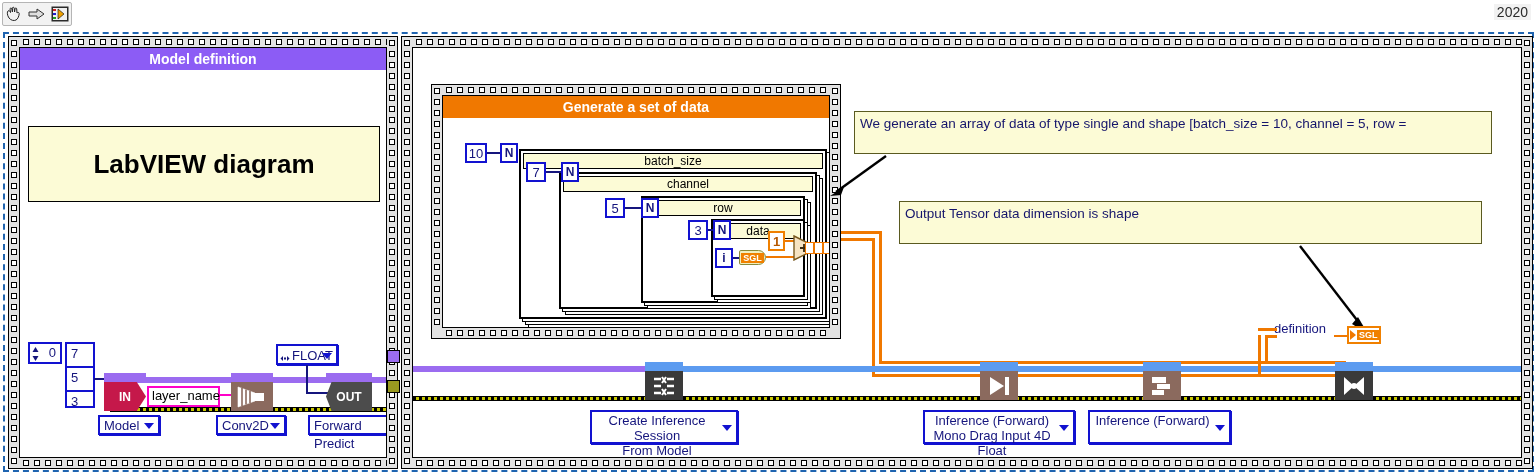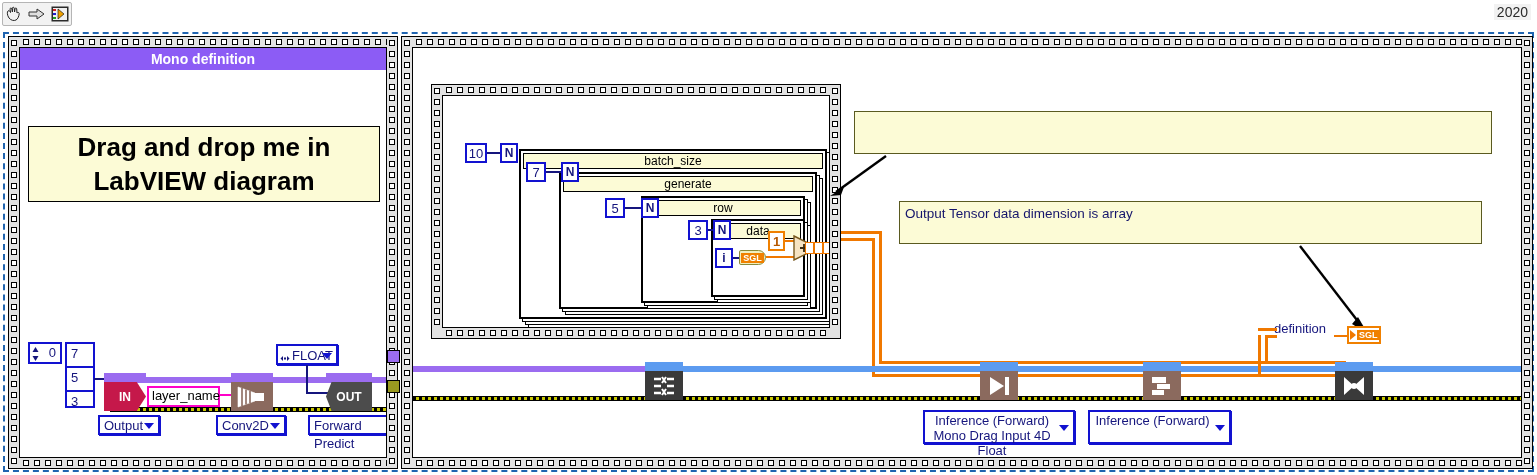--- a/index.html
+++ b/index.html
@@ -264,24 +264,23 @@
         <span class="sq" style="top: 344px; left: 2px;"></span>
         <span class="sq" style="top: 355px; left: 2px;"></span>
         <span class="sq" style="top: 366px; left: 2px;"></span>
         <span class="sq" style="top: 377px; left: 2px;"></span>
         <span class="sq" style="top: 388px; left: 2px;"></span>
         <span class="sq" style="top: 399px; left: 2px;"></span>
         <span class="sq" style="top: 410px; left: 2px;"></span>
         <span class="sq" style="top: 421px; left: 2px;"></span>
       </div>
     <div class="inner">
-      <div class="fr-title" style="background:#8C5CF5;">Mono definition</div>
+      <div class="fr-title" style="background:#8C5CF5;">Model definition</div>
 
       <div class="bigtext" style="left:8px;top:78px;width:352px;height:76px;font-size:26px;">
-        <span>Drag and drop me in</span>
         <span>LabVIEW diagram</span>
       </div>
 
       <div class="konst" style="left:8px;top:294px;width:34px;height:22px;line-height:18px;text-align:right;padding-right:4px;">
         <span>0</span>
         <span style="position:absolute;left:1px;top:1px;width:9px;height:18px;">
           <svg width="9" height="18" viewBox="0 0 9 18">
             <path d="M4.5 2 L7.5 7 L1.5 7 Z" fill="#15157d"></path>
             <path d="M4.5 16 L1.5 11 L7.5 11 Z" fill="#15157d"></path>
           </svg>
@@ -304,21 +303,21 @@
                   background:repeating-linear-gradient(90deg,#000 0 3px,transparent 3px 6px);"></div>
 
       <div class="node" style="left:84px;top:325px;width:42px;height:38px;">
         <div class="cap" style="background:#9B6CF0;"></div>
         <div class="body" style="background:#c5184a;clip-path:polygon(0 0,78% 0,100% 50%,78% 100%,0 100%);
                     display:flex;align-items:center;justify-content:center;">
           <span style="color:#fff;font-weight:bold;font-size:12px;">IN</span>
         </div>
       </div>
       <div class="poly" style="left:78px;top:367px;width:62px;height:20px;line-height:18px;text-align:left;padding-left:4px;">
-        <span>Output</span>
+        <span>Model</span>
         <span class="caret"></span>
       </div>
 
       <div class="pinkbox" style="left:127px;top:338px;width:73px;height:21px;">
         <span>layer_name</span>
       </div>
 
       <div class="wire" style="left:200px;top:346px;width:13px;height:2px;background:#FF00C8;"></div>
 
       <div class="node" style="left:211px;top:325px;width:42px;height:38px;">
@@ -779,40 +778,41 @@
             <span class="sq" style="top: 157px; left: 2px;"></span>
             <span class="sq" style="top: 168px; left: 2px;"></span>
             <span class="sq" style="top: 179px; left: 2px;"></span>
             <span class="sq" style="top: 190px; left: 2px;"></span>
             <span class="sq" style="top: 201px; left: 2px;"></span>
             <span class="sq" style="top: 212px; left: 2px;"></span>
             <span class="sq" style="top: 223px; left: 2px;"></span>
             <span class="sq" style="top: 234px; left: 2px;"></span>
           </div>
         <div class="inner">
+          <div class="fr-title" style="background:#F07800;">Generate a set of data</div>
 
           <div class="shadow" style="left:85px;top:62px;width:308px;height:170px;"></div>
           <div class="shadow" style="left:82px;top:59px;width:308px;height:170px;"></div>
           <div class="shadow" style="left:79px;top:56px;width:308px;height:170px;"></div>
 
           <div class="loopbox" style="left:76px;top:53px;width:308px;height:170px;">
             <div class="loopbar" style="left:2px;top:2px;right:2px;height:16px;">batch_size</div>
           </div>
           <div class="konst" style="left:22px;top:47px;width:22px;height:20px;line-height:17px;">
             <span>10</span>
           </div>
           <div class="term" style="left:57px;top:47px;width:18px;height:20px;line-height:17px;">
             <span>N</span>
           </div>
           <div class="wire" style="left:44px;top:56px;width:13px;height:2px;background:#15157d;"></div>
 
           <div class="shadow" style="left:122px;top:82px;width:258px;height:137px;"></div>
           <div class="shadow" style="left:119px;top:79px;width:258px;height:137px;"></div>
           <div class="loopbox" style="left:116px;top:76px;width:258px;height:137px;">
-            <div class="loopbar" style="left:2px;top:2px;right:2px;height:16px;">generate</div>
+            <div class="loopbar" style="left:2px;top:2px;right:2px;height:16px;">channel</div>
           </div>
           <div class="konst" style="left:83px;top:66px;width:20px;height:20px;line-height:17px;">
             <span>7</span>
           </div>
           <div class="term" style="left:118px;top:66px;width:18px;height:20px;line-height:17px;">
             <span>N</span>
           </div>
           <div class="wire" style="left:103px;top:75px;width:15px;height:2px;background:#15157d;"></div>
 
           <div class="shadow" style="left:204px;top:106px;width:164px;height:107px;"></div>
@@ -870,23 +870,24 @@
       </div>
 
       <div class="wire" style="left:428px;top:183px;width:41px;height:3px;background:#F07800;"></div>
       <div class="wire" style="left:428px;top:190px;width:34px;height:3px;background:#F07800;"></div>
       <div class="wire" style="left:466px;top:183px;width:3px;height:132px;background:#F07800;"></div>
       <div class="wire" style="left:459px;top:190px;width:3px;height:139px;background:#F07800;"></div>
       <div class="wire" style="left:459px;top:326px;width:474px;height:3px;background:#F07800;"></div>
       <div class="wire" style="left:466px;top:313px;width:467px;height:3px;background:#F07800;"></div>
 
       <div class="note" style="left:441px;top:63px;width:638px;height:43px;">
+        <div>We generate an array of data of type single and shape [batch_size = 10, channel = 5, row =</div>
       </div>
       <div class="note" style="left:486px;top:153px;width:583px;height:43px;">
-        <div>Output Tensor data dimension is array</div>
+        <div>Output Tensor data dimension is shape</div>
       </div>
 
       <svg style="position:absolute;left:415px;top:106px;width:60px;height:44px;" viewBox="0 0 60 44">
         <path d="M58 2 L8 38" stroke="#000" stroke-width="2.4" fill="none"></path>
         <path d="M2 42 L16 33 L13 41 Z" fill="#000"></path>
       </svg>
       <svg style="position:absolute;left:885px;top:196px;width:72px;height:92px;" viewBox="0 0 72 92">
         <path d="M2 2 L62 80" stroke="#000" stroke-width="2.4" fill="none"></path>
         <path d="M70 90 L54 80 L60 73 Z" fill="#000"></path>
       </svg>
@@ -899,20 +900,25 @@
                   background:repeating-linear-gradient(90deg,#000 0 3px,transparent 3px 6px);"></div>
 
       <div class="node" style="left:232px;top:314px;width:38px;height:38px;">
         <div class="cap" style="background:#5C9BF0;"></div>
         <div class="body" style="background:#3a3a3a;display:flex;align-items:center;justify-content:center;">
           <svg width="26" height="22" viewBox="0 0 26 22">
             <path d="M3 4 L10 4 M16 4 L23 4 M3 11 L10 11 M16 11 L23 11 M3 18 L10 18 M16 18 L23 18" stroke="#fff" stroke-width="2.4"></path>
             <path d="M11 2 L15 8 M15 2 L11 8 M11 14 L15 20 M15 14 L11 20" stroke="#fff" stroke-width="2"></path>
           </svg>
         </div>
+      </div>
+      <div class="poly" style="left:177px;top:362px;width:148px;height:34px;padding:1px 18px 0 4px;">
+        <div>Create Inference Session</div>
+        <div>From Model</div>
+        <span class="caret"></span>
       </div>
 
       <div class="node" style="left:567px;top:314px;width:38px;height:38px;">
         <div class="cap" style="background:#5C9BF0;"></div>
         <div class="body" style="background:#8b6a5e;display:flex;align-items:center;justify-content:center;">
           <svg width="26" height="22" viewBox="0 0 26 22">
             <path d="M4 2 L18 11 L4 20 Z" fill="#fff"></path>
             <rect x="19" y="2" width="4" height="18" fill="#fff"></rect>
           </svg>
         </div>

